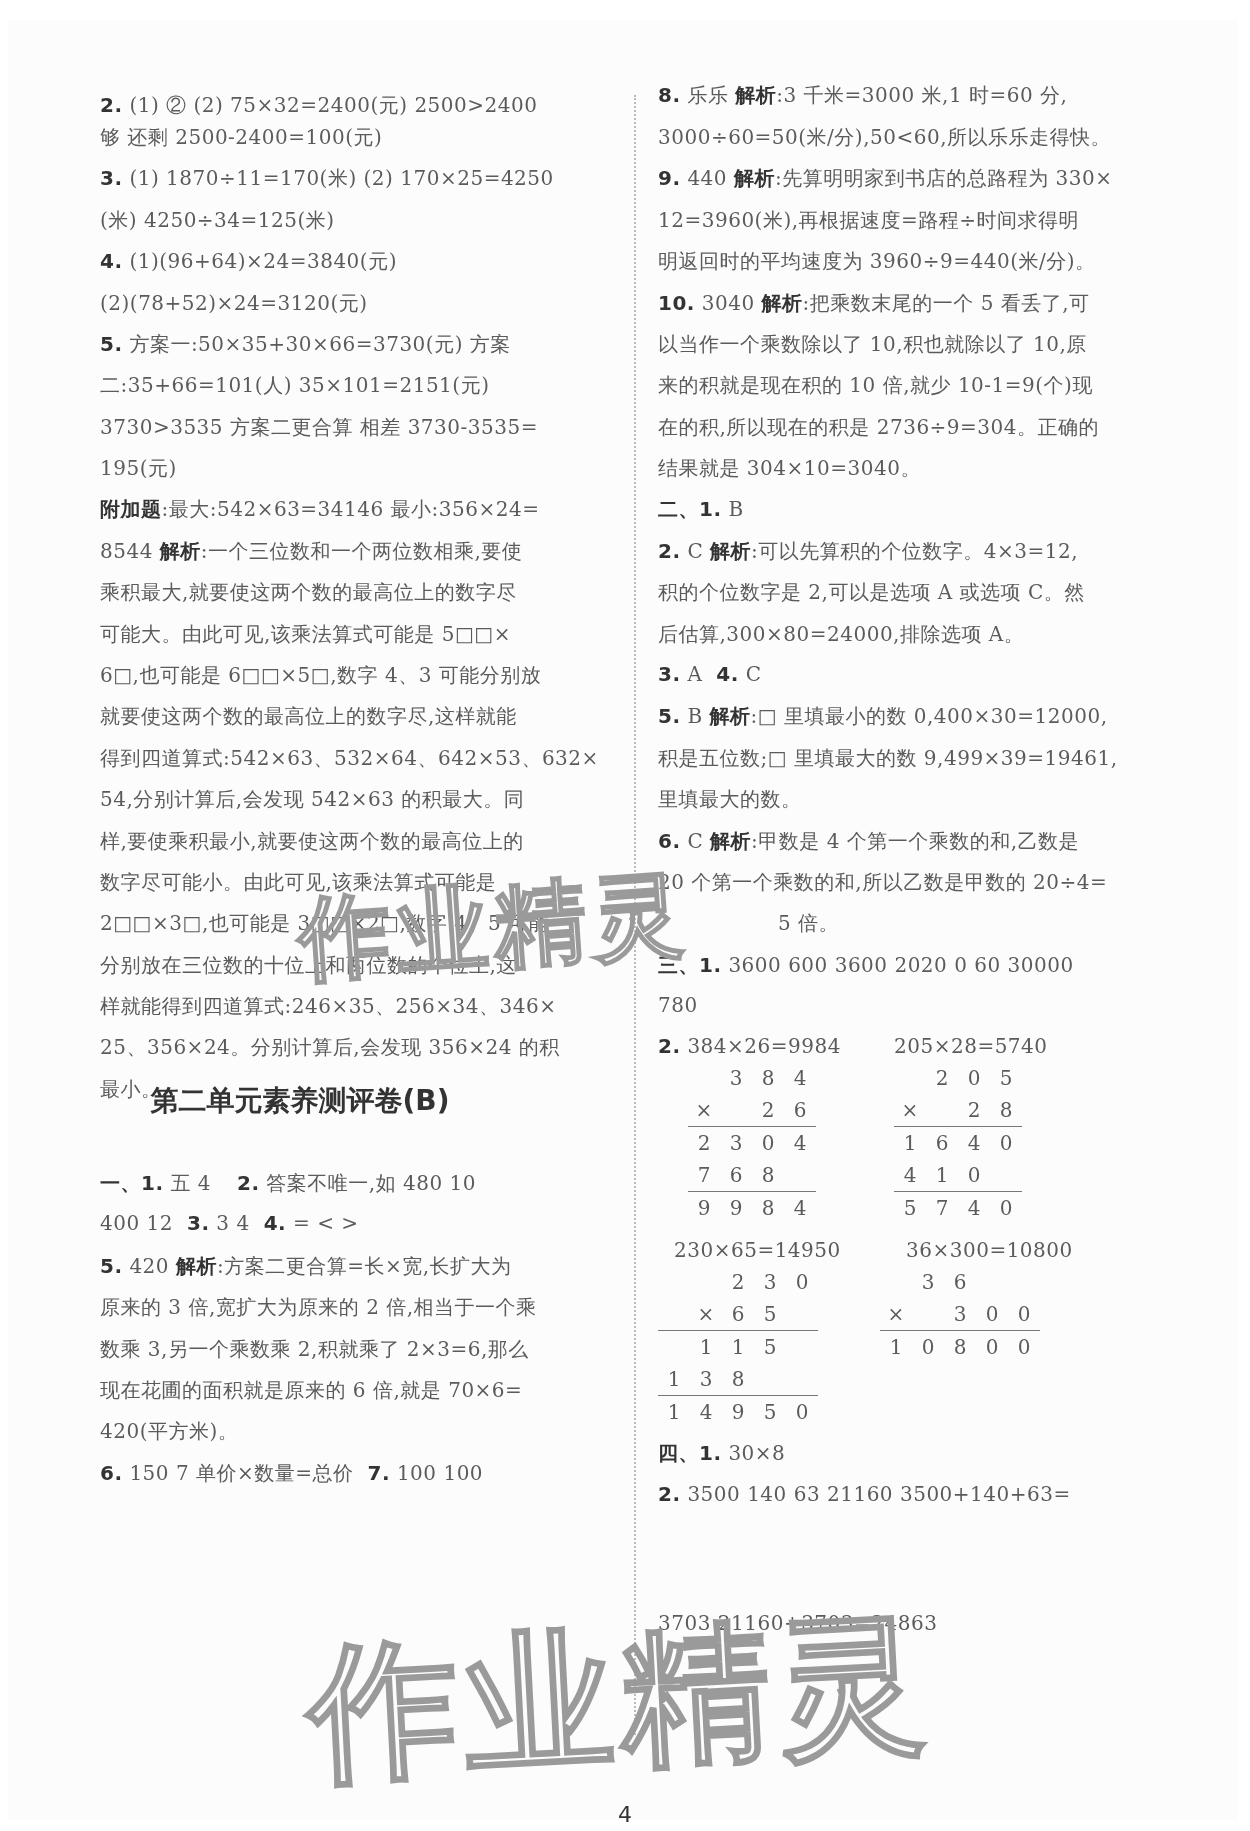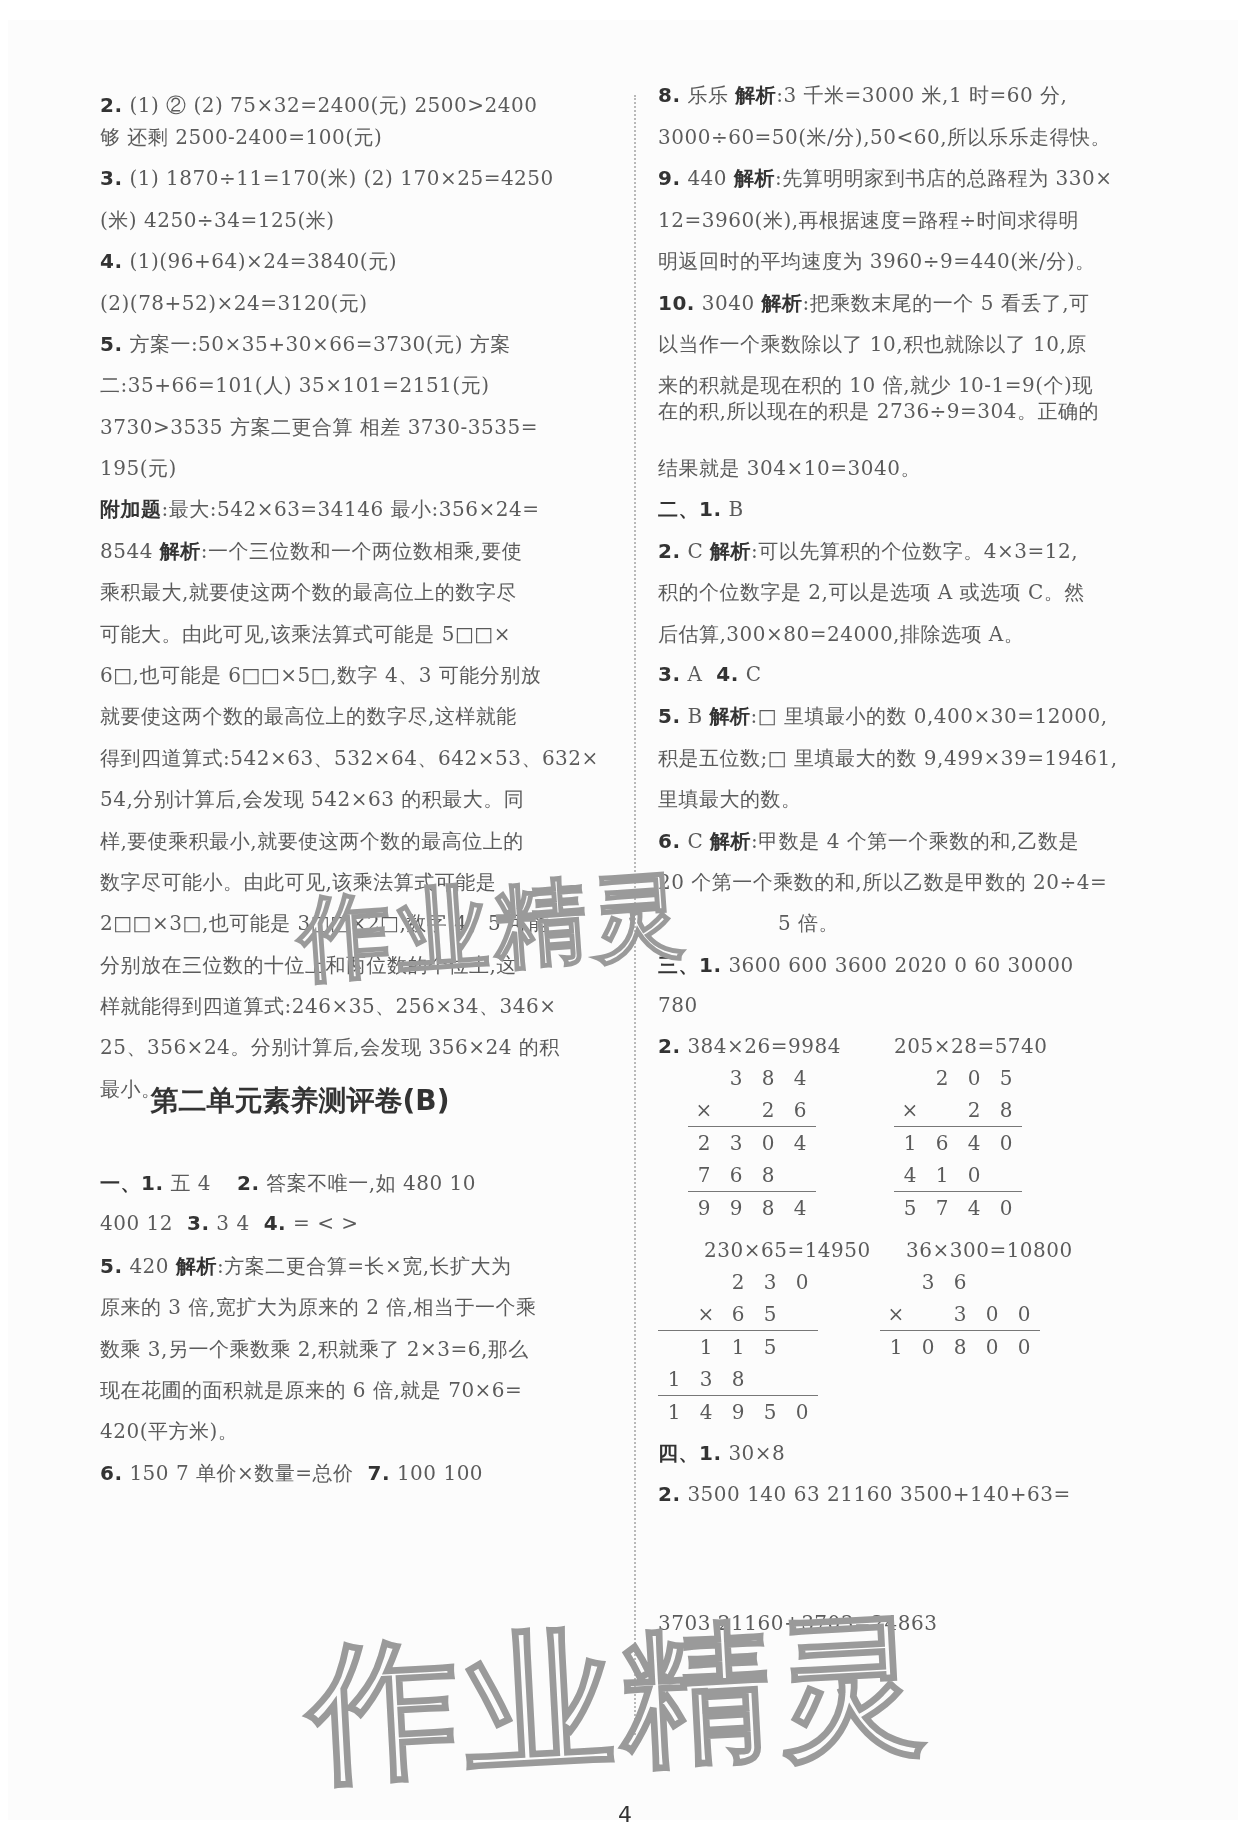--- a/index.html
+++ b/index.html
@@ -99,21 +99,21 @@
     <div class="line" style="top:62px"><span class="b">8.</span> <span>乐乐  </span><span class="b">解析</span><span>:3 千米=3000 米,1 时=60 分,</span></div>
     <div class="line" style="top:104px"><span>3000÷60=50(米/分),50&lt;60,所以乐乐走得快。</span></div>
 
     <div class="line" style="top:145px"><span class="b">9.</span> <span>440  </span><span class="b">解析</span><span>:先算明明家到书店的总路程为 330×</span></div>
     <div class="line" style="top:187px"><span>12=3960(米),再根据速度=路程÷时间求得明</span></div>
     <div class="line" style="top:228px"><span>明返回时的平均速度为 3960÷9=440(米/分)。</span></div>
 
     <div class="line" style="top:270px"><span class="b">10.</span> <span>3040  </span><span class="b">解析</span><span>:把乘数末尾的一个 5 看丢了,可</span></div>
     <div class="line" style="top:311px"><span>以当作一个乘数除以了 10,积也就除以了 10,原</span></div>
     <div class="line" style="top:352px"><span>来的积就是现在积的 10 倍,就少 10-1=9(个)现</span></div>
-    <div class="line" style="top:378px"><span>在的积,所以现在的积是 2736÷9=304。正确的</span></div>
+    <div class="line" style="top:394px"><span>在的积,所以现在的积是 2736÷9=304。正确的</span></div>
     <div class="line" style="top:435px"><span>结果就是 304×10=3040。</span></div>
 
     <div class="line" style="top:476px"><span class="b">二、1.</span> <span>B</span></div>
     <div class="line" style="top:518px"><span class="b">2.</span> <span>C  </span><span class="b">解析</span><span>:可以先算积的个位数字。4×3=12,</span></div>
     <div class="line" style="top:559px"><span>积的个位数字是 2,可以是选项 A 或选项 C。然</span></div>
     <div class="line" style="top:601px"><span>后估算,300×80=24000,排除选项 A。</span></div>
     <div class="line" style="top:642px"><span class="b">3.</span> <span>A</span><span class="sp2"></span><span class="b">4.</span> <span>C</span></div>
     <div class="line" style="top:683px"><span class="b">5.</span> <span>B  </span><span class="b">解析</span><span>:□ 里填最小的数 0,400×30=12000,</span></div>
     <div class="line" style="top:725px"><span>积是五位数;□ 里填最大的数 9,499×39=19461,</span></div>
     <div class="line" style="top:766px"><span>里填最大的数。</span></div>
@@ -184,21 +184,21 @@
           <span class="d"></span>
         </div>
         <div class="row rule">
           <span class="d">5</span>
           <span class="d">7</span>
           <span class="d">4</span>
           <span class="d">0</span>
         </div>
       </div>
 
-    <div class="line" style="top:1218px; left:46px">230×65=14950</div>
+    <div class="line" style="top:1218px; left:16px">230×65=14950</div>
     <div class="line" style="top:1218px; left:248px">36×300=10800</div>
 
     <div class="calc" id="calc3" style="left:0px; top:1246px">
         <div class="row">
           <span class="d"></span>
           <span class="d"></span>
           <span class="d">2</span>
           <span class="d">3</span>
           <span class="d">0</span>
         </div>

